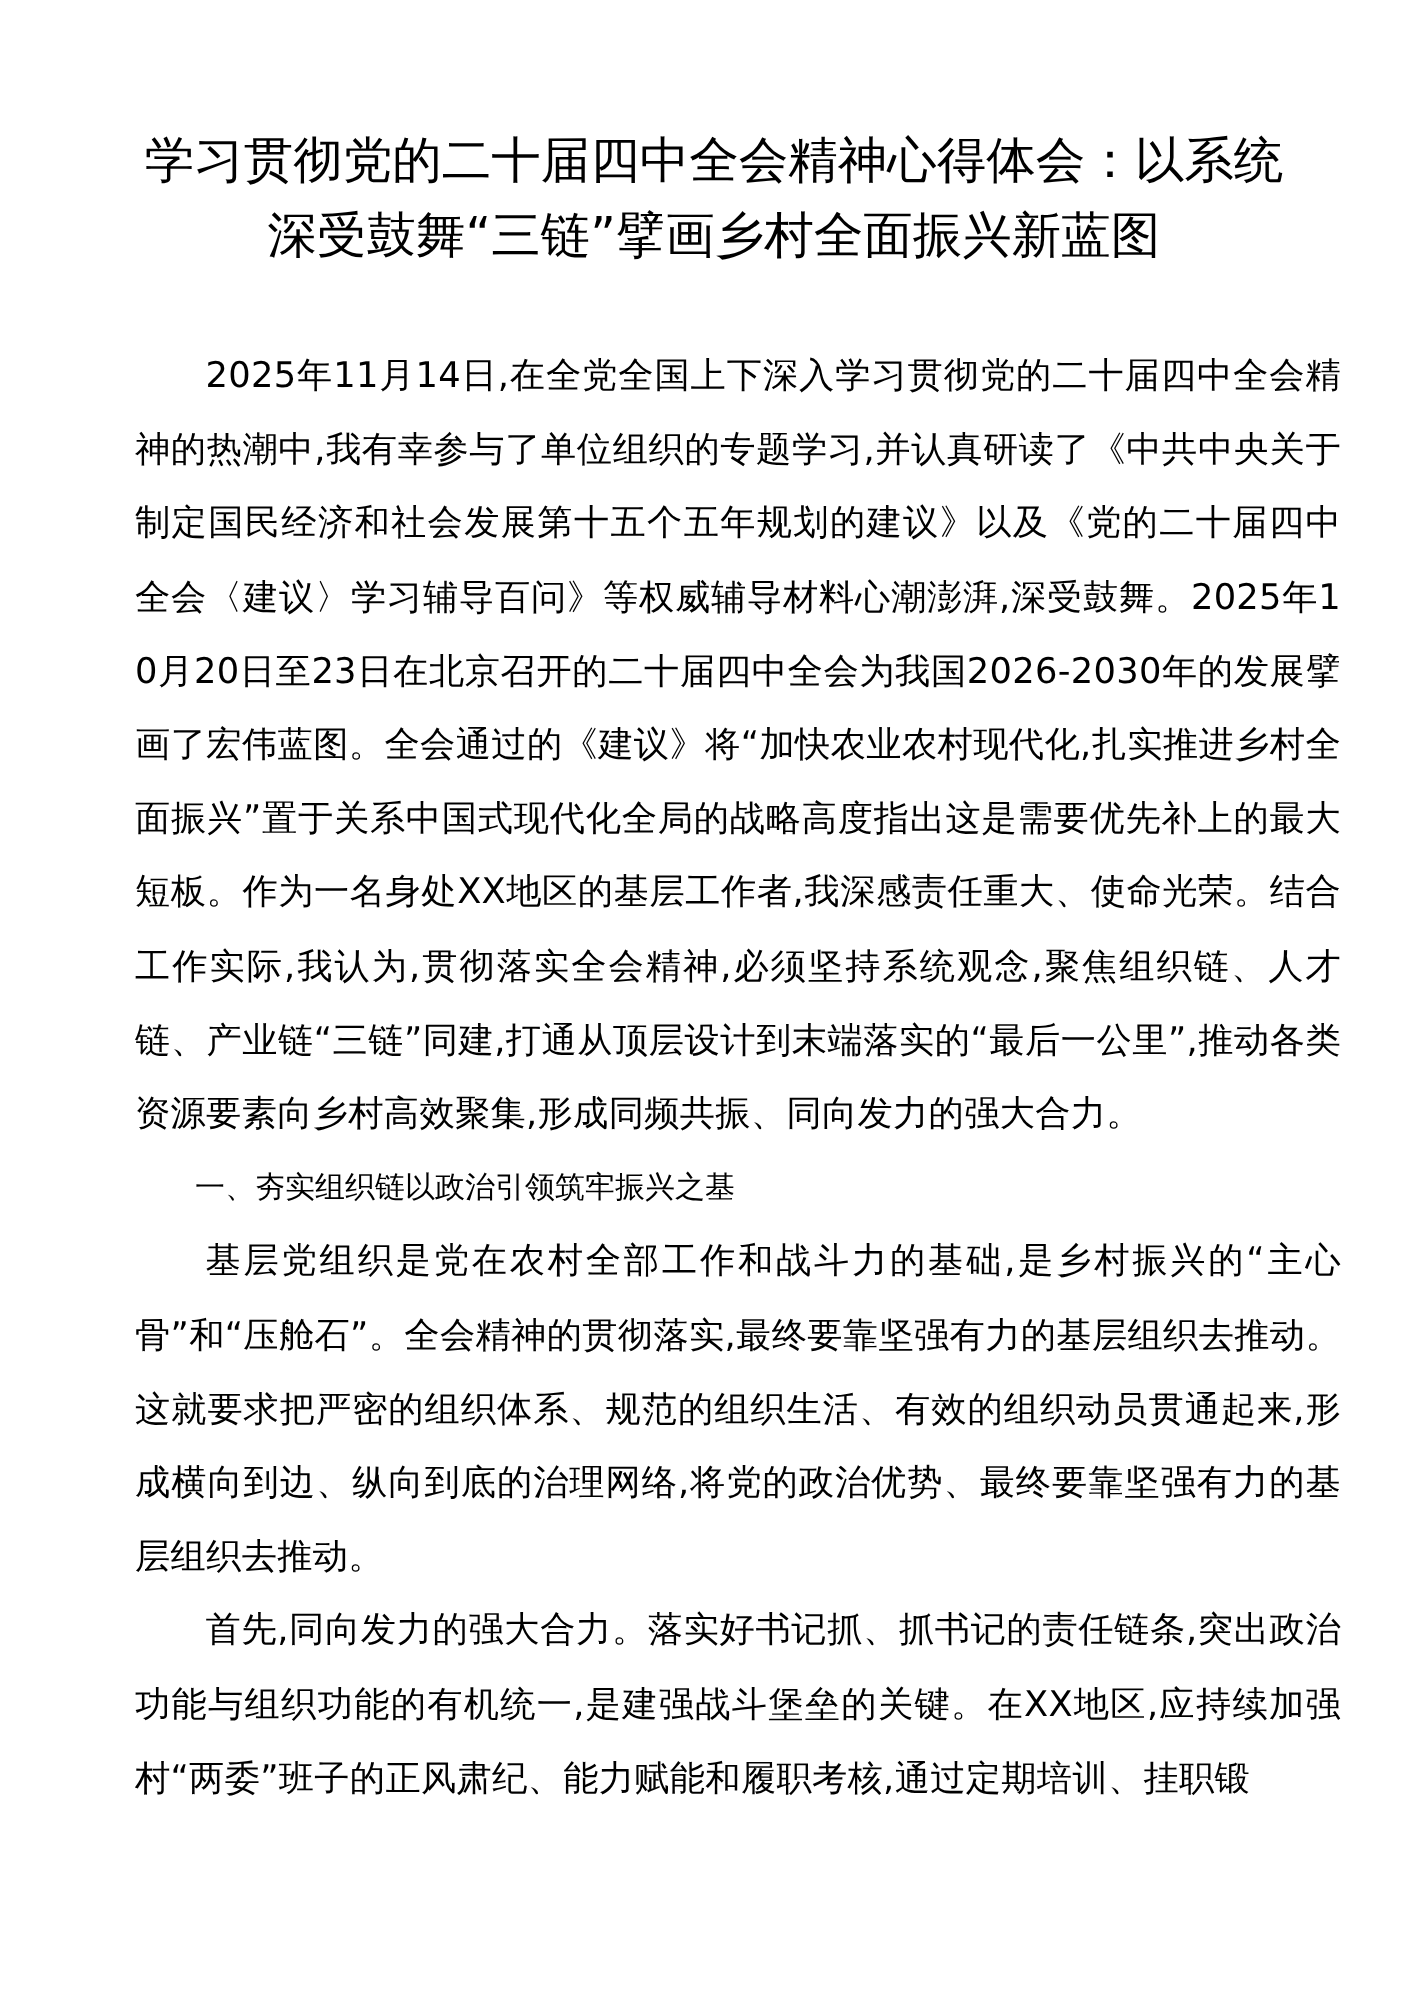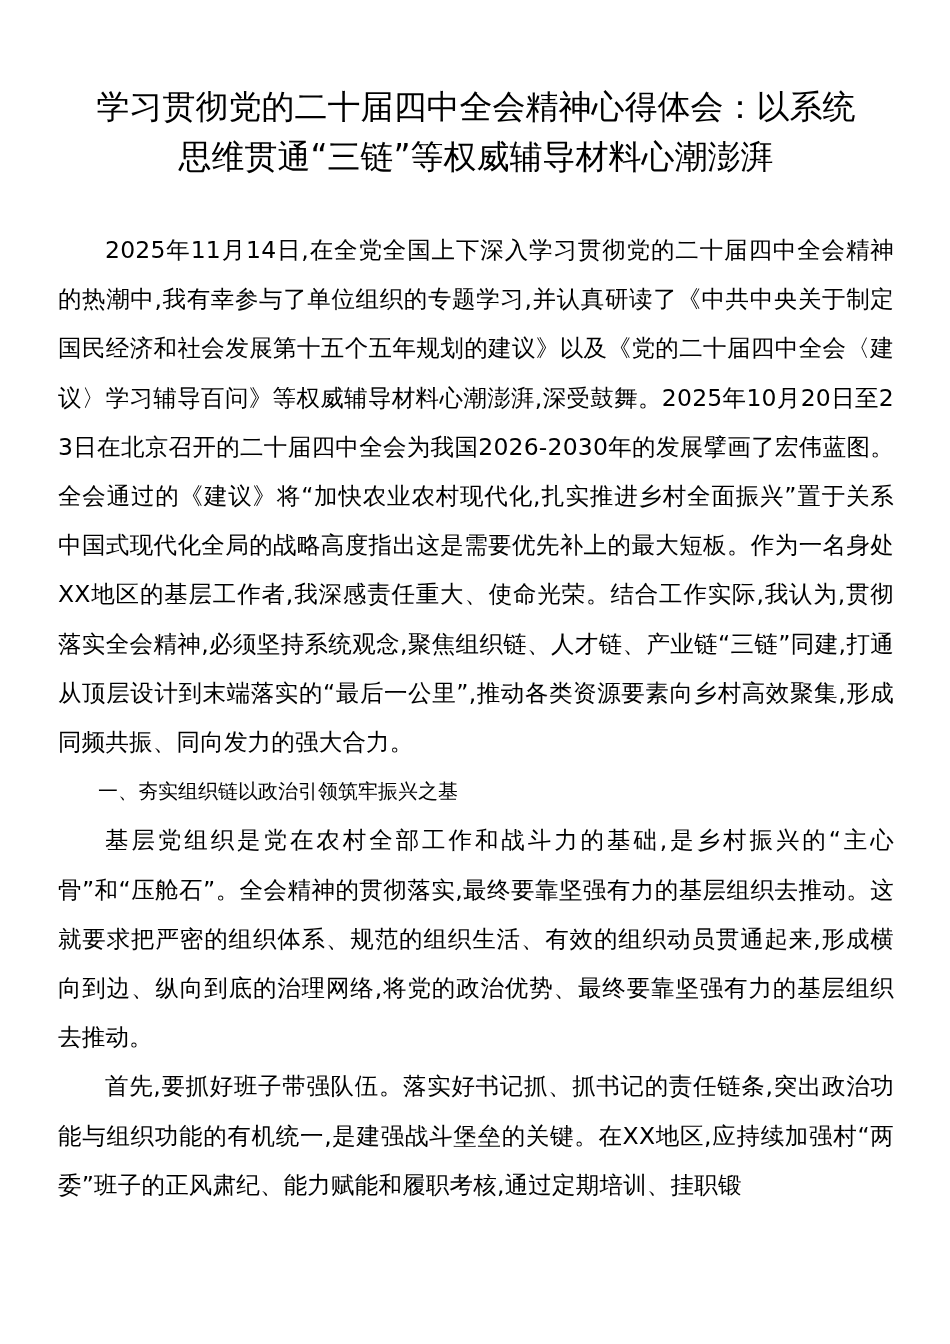--- a/index.html
+++ b/index.html
@@ -28,20 +28,21 @@
       font-weight: normal;
       line-height: 50px;
       letter-spacing: 0px;
     }
     .title-line {
       display: block;
       white-space: nowrap;
     }
     .body {
       margin-top: 44px;
+      margin-left: 32px;
     }
     .para {
       margin: 0;
       font-size: 23.5px;
       line-height: 49.2px;
       text-align: justify;
       text-align-last: left;
       text-indent: 2em;
       word-break: break-all;
       letter-spacing: 0.2px;
@@ -53,22 +54,22 @@
       text-indent: 2em;
       font-weight: normal;
     }
   </style>
 </head>
 <body>
 
 <div class="page">
   <h1 class="title">
     <span class="title-line">学习贯彻党的二十届四中全会精神心得体会：以系统</span>
-    <span class="title-line">思维贯通“三链”等权威辅导材料心潮澎湃</span>
+    <span class="title-line">深受鼓舞“三链”擘画乡村全面振兴新蓝图</span>
   </h1>
 
   <div class="body">
     <p class="para">2025年11月14日,在全党全国上下深入学习贯彻党的二十届四中全会精神的热潮中,我有幸参与了单位组织的专题学习,并认真研读了《中共中央关于制定国民经济和社会发展第十五个五年规划的建议》以及《党的二十届四中全会〈建议〉学习辅导百问》等权威辅导材料心潮澎湃,深受鼓舞。2025年10月20日至23日在北京召开的二十届四中全会为我国2026-2030年的发展擘画了宏伟蓝图。全会通过的《建议》将“加快农业农村现代化,扎实推进乡村全面振兴”置于关系中国式现代化全局的战略高度指出这是需要优先补上的最大短板。作为一名身处XX地区的基层工作者,我深感责任重大、使命光荣。结合工作实际,我认为,贯彻落实全会精神,必须坚持系统观念,聚焦组织链、人才链、产业链“三链”同建,打通从顶层设计到末端落实的“最后一公里”,推动各类资源要素向乡村高效聚集,形成同频共振、同向发力的强大合力。</p>
     <h2 class="heading">一、夯实组织链以政治引领筑牢振兴之基</h2>
     <p class="para">基层党组织是党在农村全部工作和战斗力的基础,是乡村振兴的“主心骨”和“压舱石”。全会精神的贯彻落实,最终要靠坚强有力的基层组织去推动。这就要求把严密的组织体系、规范的组织生活、有效的组织动员贯通起来,形成横向到边、纵向到底的治理网络,将党的政治优势、最终要靠坚强有力的基层组织去推动。</p>
-    <p class="para">首先,要抓好班子带强队伍。落实好书记抓、抓书记的责任链条,突出政治功能与组织功能的有机统一,是建强战斗堡垒的关键。在XX地区,应持续加强村“两委”班子的正风肃纪、能力赋能和履职考核,通过定期培训、挂职锻</p>
+    <p class="para">首先,同向发力的强大合力。落实好书记抓、抓书记的责任链条,突出政治功能与组织功能的有机统一,是建强战斗堡垒的关键。在XX地区,应持续加强村“两委”班子的正风肃纪、能力赋能和履职考核,通过定期培训、挂职锻</p>
   </div>
 </div>
 
 </body></html>

